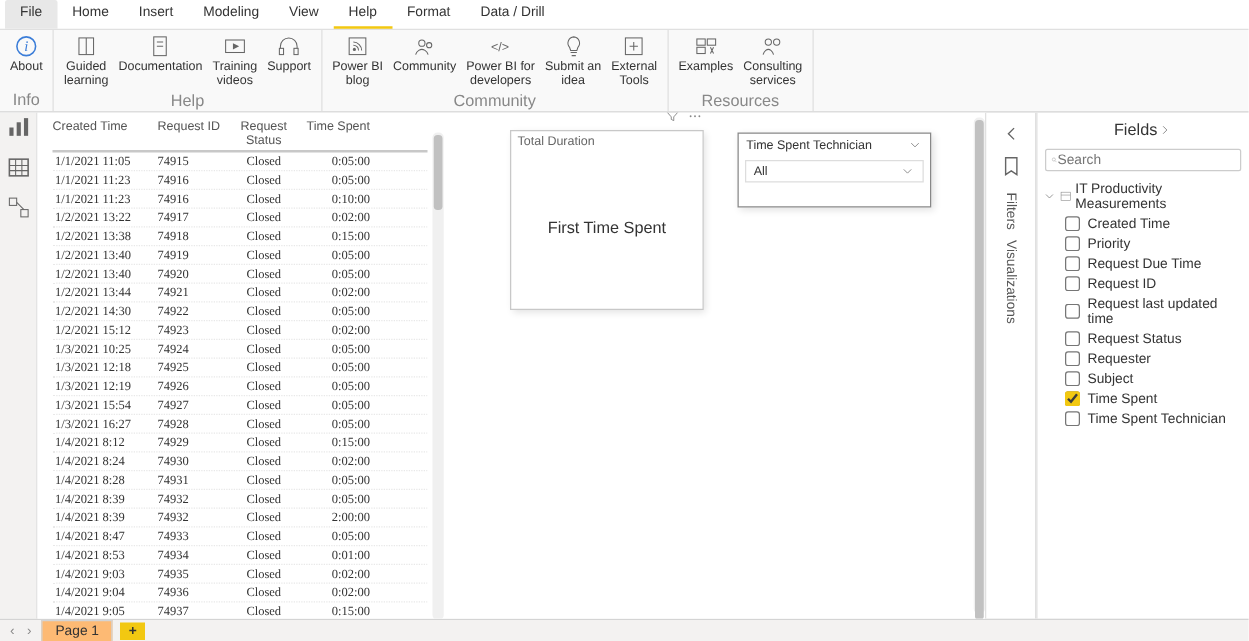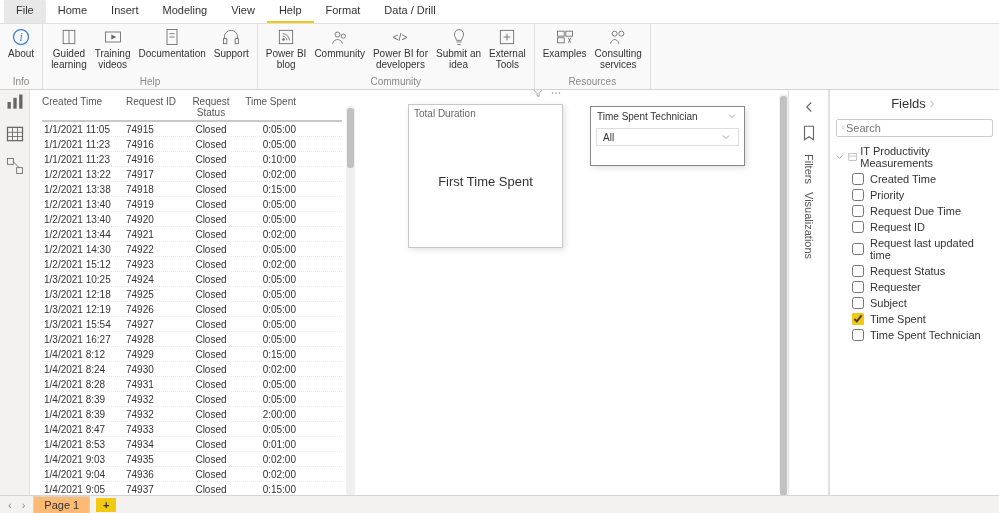--- a/index.html
+++ b/index.html
@@ -10,40 +10,40 @@
 .menubar .menu-item { padding: 4px 12px; cursor: pointer; }
 .menubar .menu-item.active { color: #333; border-bottom: 2px solid #f2c811; }
 .menubar .menu-item:first-child { background: #e8e8e8; border-radius: 2px 2px 0 0; }
 
 
 .ribbon { display: flex; background: #f9f9f9; border-bottom: 1px solid #d4d4d4; height: 66px; }
 .ribbon-group { display: flex; flex-direction: column; border-right: 1px solid #e0e0e0; padding: 1px 4px; }
 .ribbon-buttons { display: flex; flex: 1; }
 .ribbon-btn { display: flex; flex-direction: column; align-items: center; justify-content: flex-start; padding: 2px 4px; cursor: pointer; text-align: center; font-size: 10px; line-height: 1.1; }
 .ribbon-btn .icon { width: 20px; height: 20px; margin-bottom: 1px; color: #666; }
-.ribbon-group-label { text-align: center; font-size: 10px; color: #888; padding: 1px 0; }
+.ribbon-group-label { text-align: center; font-size: 13px; color: #888; padding: 1px 0; }
 
 
 .main { flex: 1; display: flex; overflow: hidden; }
 .left-tool-strip { width: 30px; background: #f3f2f1; border-right: 1px solid #e0e0e0; display: flex; flex-direction: column; align-items: center; padding-top: 2px; gap: 12px; }
 .left-tool-strip .tool { width: 20px; height: 20px; cursor: pointer; color: #666; }
 
 .canvas-area { flex: 1; position: relative; background: #fff; overflow: hidden; border-right: 1px solid #e0e0e0;}
 .scrollbar-right { position: absolute; right: 0; top: 4px; bottom: 4px; width: 9px; background: #f0f0f0; border-radius: 4px; }
 .scrollbar-thumb { position: absolute; left: 1px; width: 7px; top: 2px; height: 60px; background: #c1c1c1; border-radius: 3px; cursor: pointer; }
 
 
 .table-visual { position: absolute; left: 12px; top: 4px; width: 300px; display: flex; flex-direction: column; }
 .table-header-row { display: flex; border-bottom: 2px solid #c8c8c8; font-size: 10px; color: #555; padding: 2px 0; }
 .table-visual .c1 { width: 84px; }
 .table-visual .c2 { width: 54px; }
 .table-visual .c3 { width: 62px; text-align:center;}
 .table-visual .c4 { width: 60px; text-align: right; padding-right: 6px; }
 .tbody { max-height: 386px; overflow: hidden; }
-.trow { display: flex; font-size: 10px; padding: 1.5px 0; border-bottom: 1px dotted #e8e8e8; }
+.trow { display: flex; font-size: 10px; padding: 1.5px 0; border-bottom: 1px dotted #e8e8e8; font-family: Liberation Serif, serif; }
 .trow .c1 { padding-left: 2px; }
 
 
 .card-visual { position: absolute; left: 378px; top: 14px; width: 155px; height: 144px; background: #fff; border: 1px solid #c8c8c8; box-shadow: 2px 2px 6px rgba(0,0,0,0.12); }
 .card-visual .visual-header{display:flex;justify-content:flex-end;position:absolute;top:-18px;right:0;gap:6px;color:#888;}
 .card-title { font-size: 10px; color: #666; padding: 3px 5px; }
 .card-value { text-align: center; font-size: 13px; color: #333; margin-top: 52px; }
 
 
 .slicer-visual { position: absolute; left: 560px; top: 16px; width: 155px; height: 60px; background: #fff; border: 1px solid #888; box-shadow: 2px 2px 6px rgba(0,0,0,0.12); }
@@ -111,36 +111,36 @@
               <rect x="5" y="4" width="14" height="16" fill="none" stroke="currentColor"></rect>
               <line x1="12" y1="4" x2="12" y2="20" stroke="currentColor"></line>
             </svg>
           </div>
           <span>Guided</span>
           <span>learning</span>
         </div>
         <div class="ribbon-btn">
           <div class="icon">
             <svg viewBox="0 0 24 24">
-              <rect x="3" y="6" width="18" height="12" fill="none" stroke="currentColor"></rect>
-              <polygon points="10,9 16,12 10,15" fill="currentColor"></polygon>
-            </svg>
-          </div>
-          <span>Training</span>
-          <span>videos</span>
-        </div>
-        <div class="ribbon-btn">
-          <div class="icon">
-            <svg viewBox="0 0 24 24">
               <rect x="6" y="3" width="12" height="18" fill="none" stroke="currentColor"></rect>
               <line x1="9" y1="8" x2="15" y2="8" stroke="currentColor"></line>
               <line x1="9" y1="12" x2="15" y2="12" stroke="currentColor"></line>
             </svg>
           </div>
           <span>Documentation</span>
+        </div>
+        <div class="ribbon-btn">
+          <div class="icon">
+            <svg viewBox="0 0 24 24">
+              <rect x="3" y="6" width="18" height="12" fill="none" stroke="currentColor"></rect>
+              <polygon points="10,9 16,12 10,15" fill="currentColor"></polygon>
+            </svg>
+          </div>
+          <span>Training</span>
+          <span>videos</span>
         </div>
         <div class="ribbon-btn">
           <div class="icon">
             <svg viewBox="0 0 24 24">
               <path d="M4 14v-2a8 8 0 0116 0v2" fill="none" stroke="currentColor"></path>
               <rect x="3" y="14" width="4" height="6" fill="none" stroke="currentColor"></rect>
               <rect x="17" y="14" width="4" height="6" fill="none" stroke="currentColor"></rect>
             </svg>
           </div>
           <span>Support</span>

